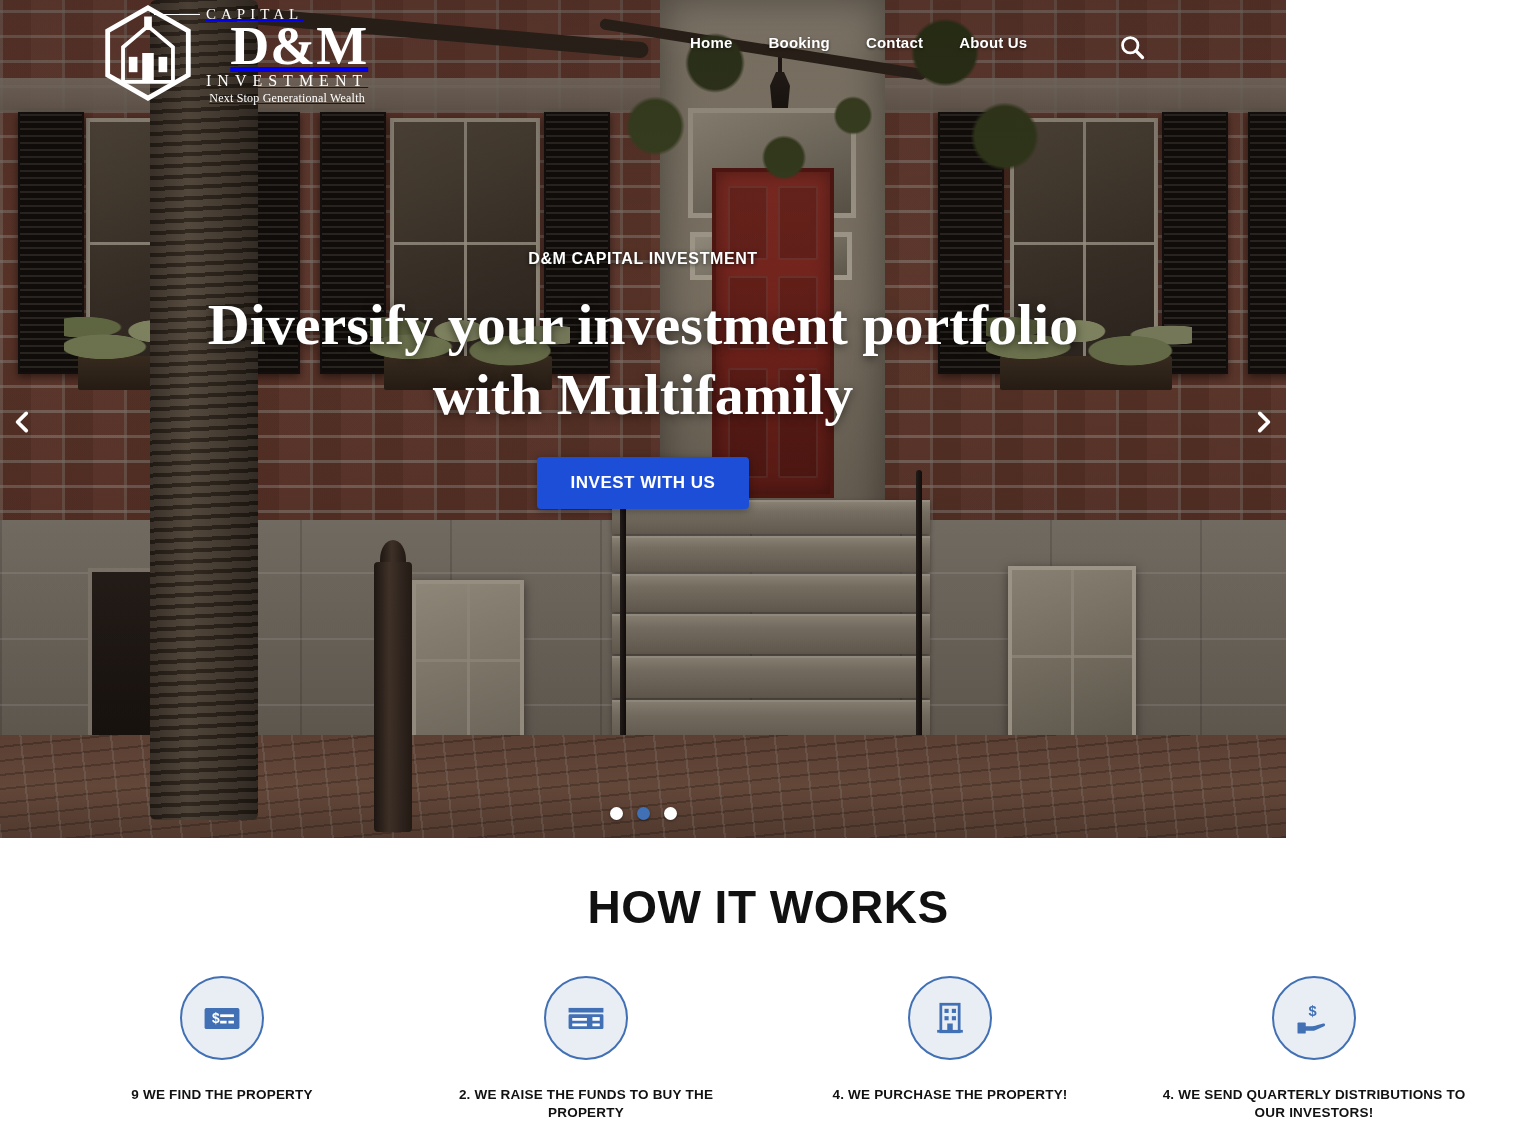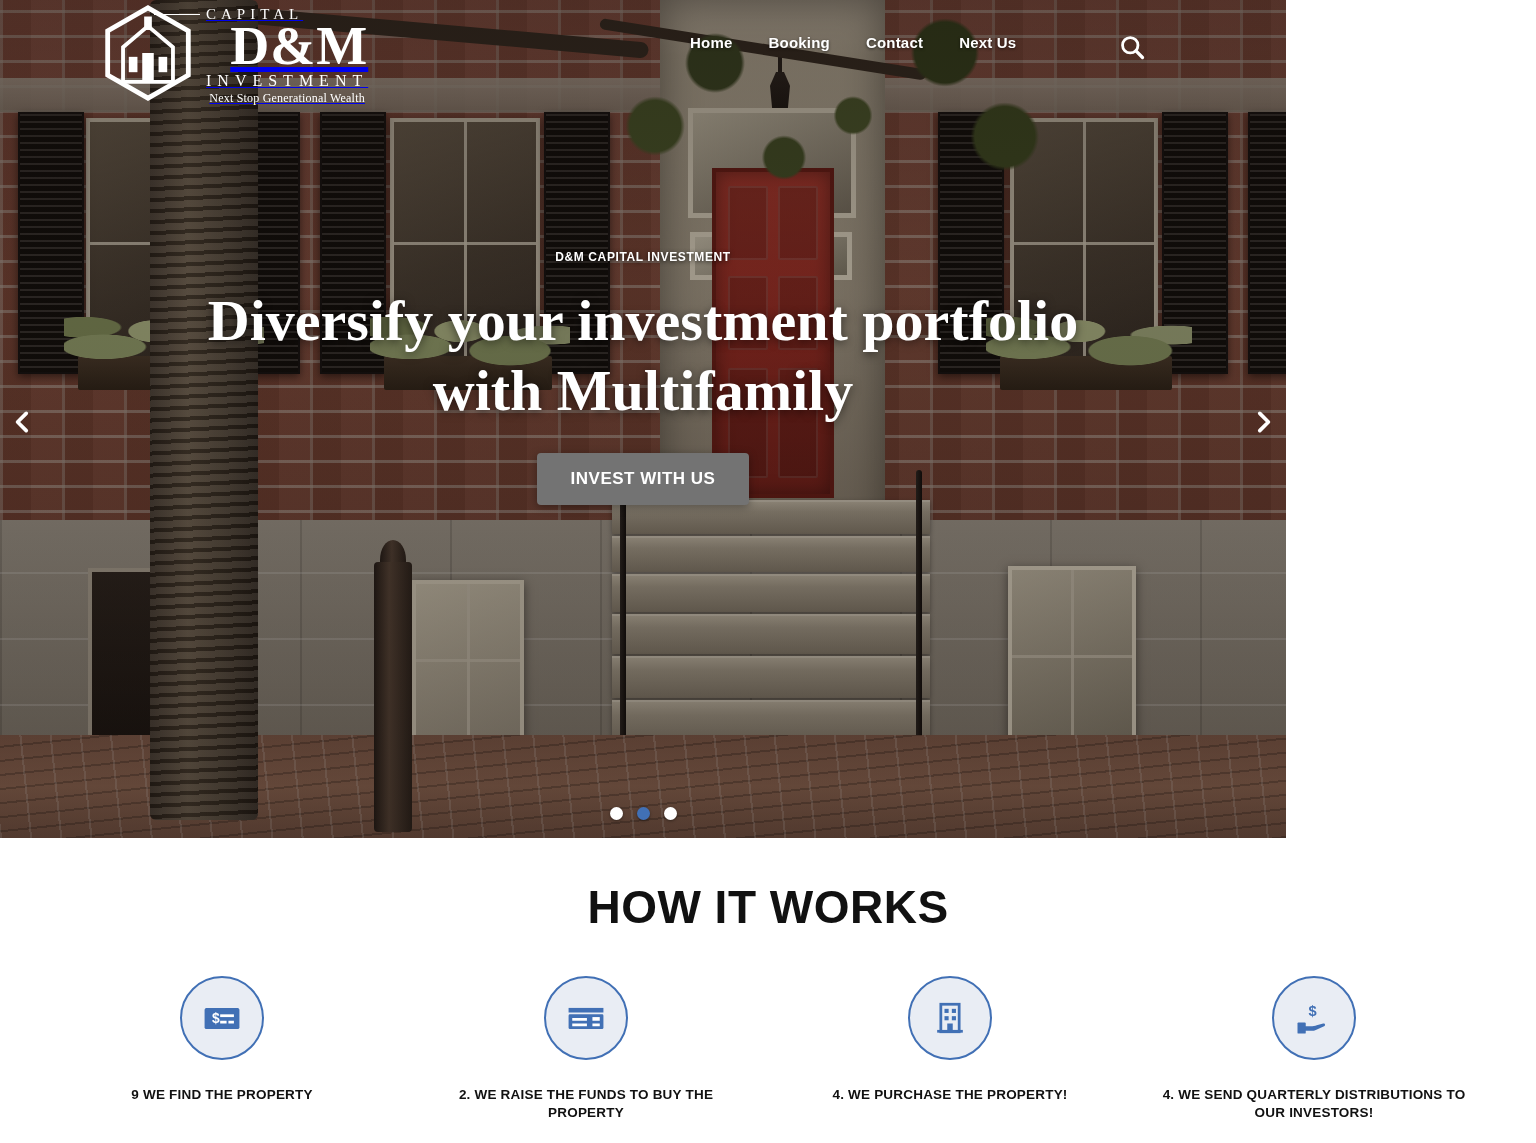--- a/index.html
+++ b/index.html
@@ -270,35 +270,35 @@
     position: absolute; right: 140px; top: 33px;
     width: 28px; height: 28px; cursor: pointer;
   }
 
   
   .hero-copy {
     position: absolute; left: 0; right: 0; top: 250px;
     text-align: center; z-index: 30;
   }
   .eyebrow {
-    color: #fff; font-size: 12px; font-weight: bold;
+    color: #fff; font-size: 16px; font-weight: bold;
     letter-spacing: .6px; text-shadow: 0 1px 4px rgba(0,0,0,.75);
   }
   .headline {
     margin-top: 22px;
     font-family: "Liberation Serif", serif;
     font-weight: bold;
     font-size: 58px; line-height: 1.20;
     color: #fff;
     text-shadow: 0 2px 10px rgba(0,0,0,.55);
     max-width: 900px; margin-left: auto; margin-right: auto;
   }
   .cta {
     display: inline-block; margin-top: 28px;
-    background: #737373; color: #fff;
+    background: #1d4ed8; color: #fff;
     border: none; border-radius: 4px;
     padding: 0 34px; height: 52px; line-height: 52px;
     font-size: 17px; font-weight: bold; letter-spacing: .5px;
     cursor: pointer;
     box-shadow: 0 2px 8px rgba(0,0,0,.35);
   }
 
   
   .arrow {
     position: absolute; top: 408px; z-index: 35;
@@ -441,21 +441,21 @@
         <span class="lt-dm" style="display:block">D&amp;M</span>
         <span class="lt-invest" style="display:block">INVESTMENT</span>
         <span class="lt-tag" style="display:block">Next Stop Generational Wealth</span>
       </span>
     </a>
 
     <nav class="nav">
       <a href="#">Home</a>
       <a href="#">Booking</a>
       <a href="#">Contact</a>
-      <a href="#">Next Us</a>
+      <a href="#">About Us</a>
     </nav>
 
     <div class="search-btn">
       <svg viewBox="0 0 24 24" width="28" height="28">
         <circle cx="10.5" cy="10.5" r="6.6" fill="none" stroke="#fff" stroke-width="2.4"></circle>
         <line x1="15.4" y1="15.4" x2="21" y2="21" stroke="#fff" stroke-width="2.8" stroke-linecap="round"></line>
       </svg>
     </div>
   </header>
 

